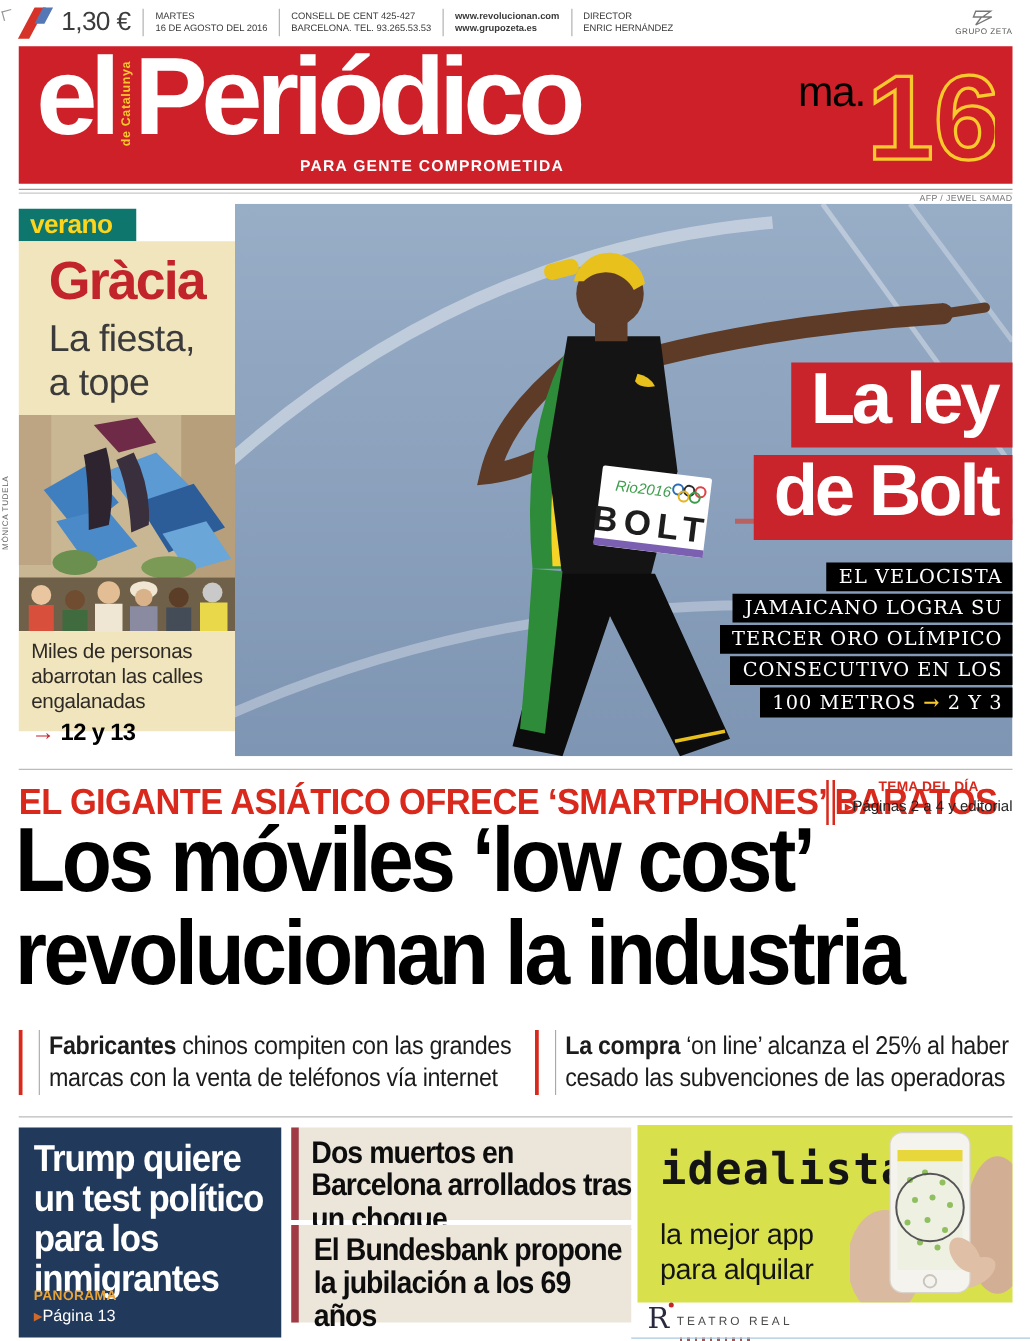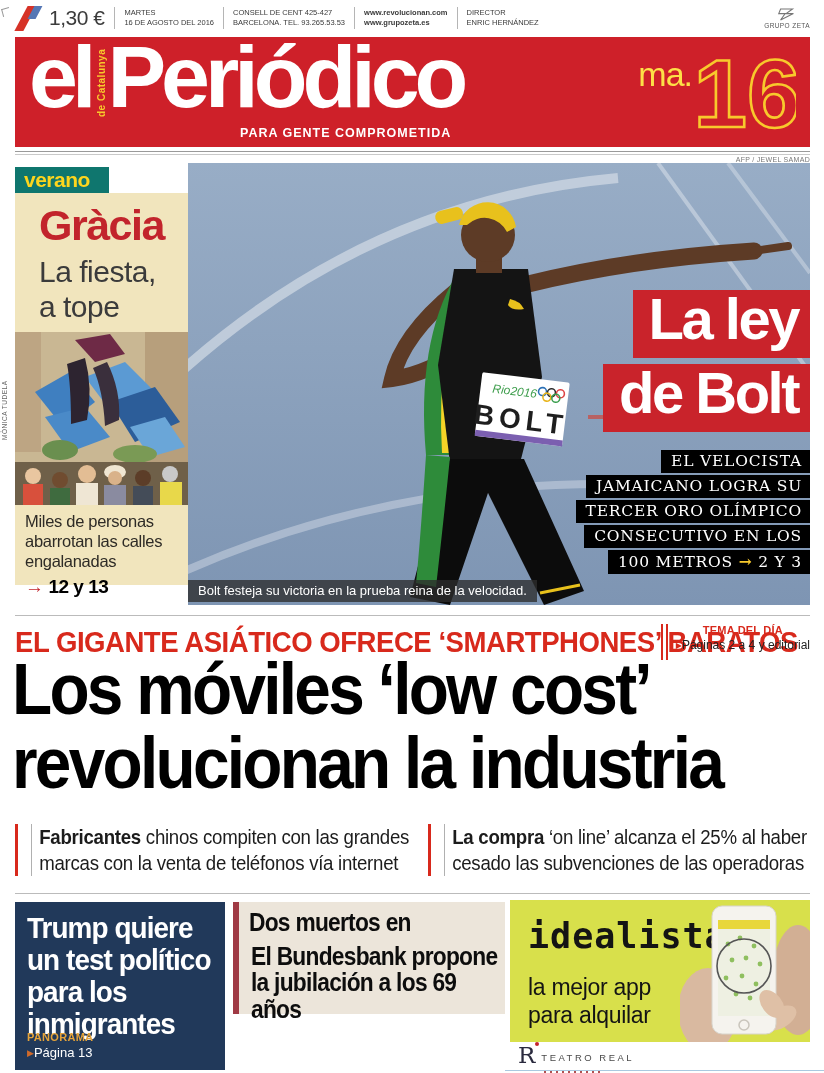--- a/index.html
+++ b/index.html
@@ -34,21 +34,21 @@
   .mast-row { position:absolute; left:14px; top:-4px; display:flex; align-items:flex-start; }
   .mast-el { font-size:88px; font-weight:bold; color:#fff; letter-spacing:-6px; line-height:1.0; }
   .mast-vert { height:80px; margin:10px 2px 0 6px; writing-mode:vertical-rl;
     transform:rotate(180deg); font-size:10px; font-weight:bold; color:#f8c92c;
     letter-spacing:0.5px; text-align:center; }
   .mast-main { font-size:88px; font-weight:bold; color:#fff; letter-spacing:-5px;
     line-height:1.0; margin-left:-2px; }
   .mast-tagline { position:absolute; left:225px; bottom:7px; color:#fff;
     font-size:12.5px; font-weight:bold; letter-spacing:1px; }
   .mast-day { position:absolute; right:14px; top:6px; display:flex; align-items:flex-start; }
-  .mast-day-abbr { font-size:34px; color:#fde047; margin:12px 6px 0 0; letter-spacing:-1px; }
+  .mast-day-abbr { font-size:34px; color:#000000; margin:12px 6px 0 0; letter-spacing:-1px; }
   .rule-masthead { position:absolute; left:15px; top:151px; width:795px; height:4px;
     border-top:1px solid #9a9a9a; border-bottom:1px solid #c9c9c9; }
   .photo-credit { position:absolute; right:14px; top:156px; font-size:7px; color:#777;
     letter-spacing:0.3px; }
 
   
   .verano-kicker { position:absolute; left:15px; top:167px; width:94px; height:26px;
     background:#0f766e; color:#fdd51d; font-size:21px; font-weight:bold;
     padding:0 0 0 9px; line-height:25px; letter-spacing:-0.5px; }
   .gracia-box { position:absolute; left:15px; top:193px; width:173px; height:139px;
@@ -119,21 +119,21 @@
   .trump-head { width:212px; transform:scaleX(0.93); transform-origin:left top;
     font-size:30px; font-weight:bold; color:#fff; line-height:1.07; letter-spacing:-1px; }
   .trump-section { position:absolute; left:12px; bottom:27px; font-size:11px;
     font-weight:bold; color:#e5a33a; letter-spacing:0.3px; }
   .trump-page { position:absolute; left:12px; bottom:10px; font-size:13px; color:#fff; }
   .trump-page .arr { color:#d06a2a; font-size:9px; vertical-align:1px; }
 
   .brief { position:absolute; left:233px; width:272px; background:#ece5da;
     border-left:6px solid #a03a44; padding:7px 10px 6px 10px; }
   .brief-1 { top:902px; height:74px; }
-  .brief-2 { top:936px; height:78px;padding-left:12px; }
+  .brief-2 { top:980px; height:78px;padding-left:12px; }
   .brief-head { width:285px; transform:scaleX(0.91); transform-origin:left top;
     font-size:25px; font-weight:bold; color:#0d0d0d; line-height:1.05; letter-spacing:-0.8px; }
   .brief-meta { margin-top:4px; }
   .brief-section { font-size:10.5px; font-weight:bold; color:#c2242c; letter-spacing:0.2px; }
   .brief-page { font-size:12px; color:#3c3c3c; }
   .brief-page .arr { color:#c2242c; font-size:8px; vertical-align:1px; }
   .brief-rule { position:absolute; left:233px; top:983px; width:272px; border-top:1px solid #bbb; }
 
   
   .ad { position:absolute; left:510px; top:900px; width:300px; height:142px;
@@ -297,21 +297,20 @@
           <circle cx="366" cy="231" r="4" stroke="#3a9e4d"></circle>
         </g>
         <text x="334" y="266" text-anchor="middle" font-size="28" font-weight="bold" letter-spacing="5" fill="#1e1e1e" font-family="Liberation Sans, sans-serif">BOLT</text>
         <rect x="290" y="272" width="88" height="6" fill="#7b5fb0"></rect>
       </g>
       <path d="M262 296 L 336 296 L 396 428 L 356 442 L 300 330 L 262 442 L 222 434 L 252 318 Z" fill="#0c0c0c"></path>
       <path d="M238 292 q -6 90 -10 128 l 20 4 q 8 -70 14 -130 Z" fill="#2e8b3a"></path>
       <path d="M352 430 l 40 -8" stroke="#e8c11c" stroke-width="3"></path>
     </svg>
   </div>
-  <div class="bolt-caption">Bolt festeja su victoria en la prueba reina de la velocidad.</div>
 
   <div class="laley-block laley-1">La ley</div>
   <div class="laley-block laley-2">de Bolt</div>
 
   <div class="strap">
     <div class="strap-line b"><span class="b">EL VELOCISTA</span></div>
     <div class="strap-line"><span class="b">JAMAICANO</span><span> LOGRA SU</span></div>
     <div class="strap-line"><span>TERCER ORO OLÍMPICO</span></div>
     <div class="strap-line"><span>CONSECUTIVO EN LOS</span></div>
     <div class="strap-line"><span>100 METROS </span><span class="arr">→</span><span class="b"> 2 Y 3</span></div>

